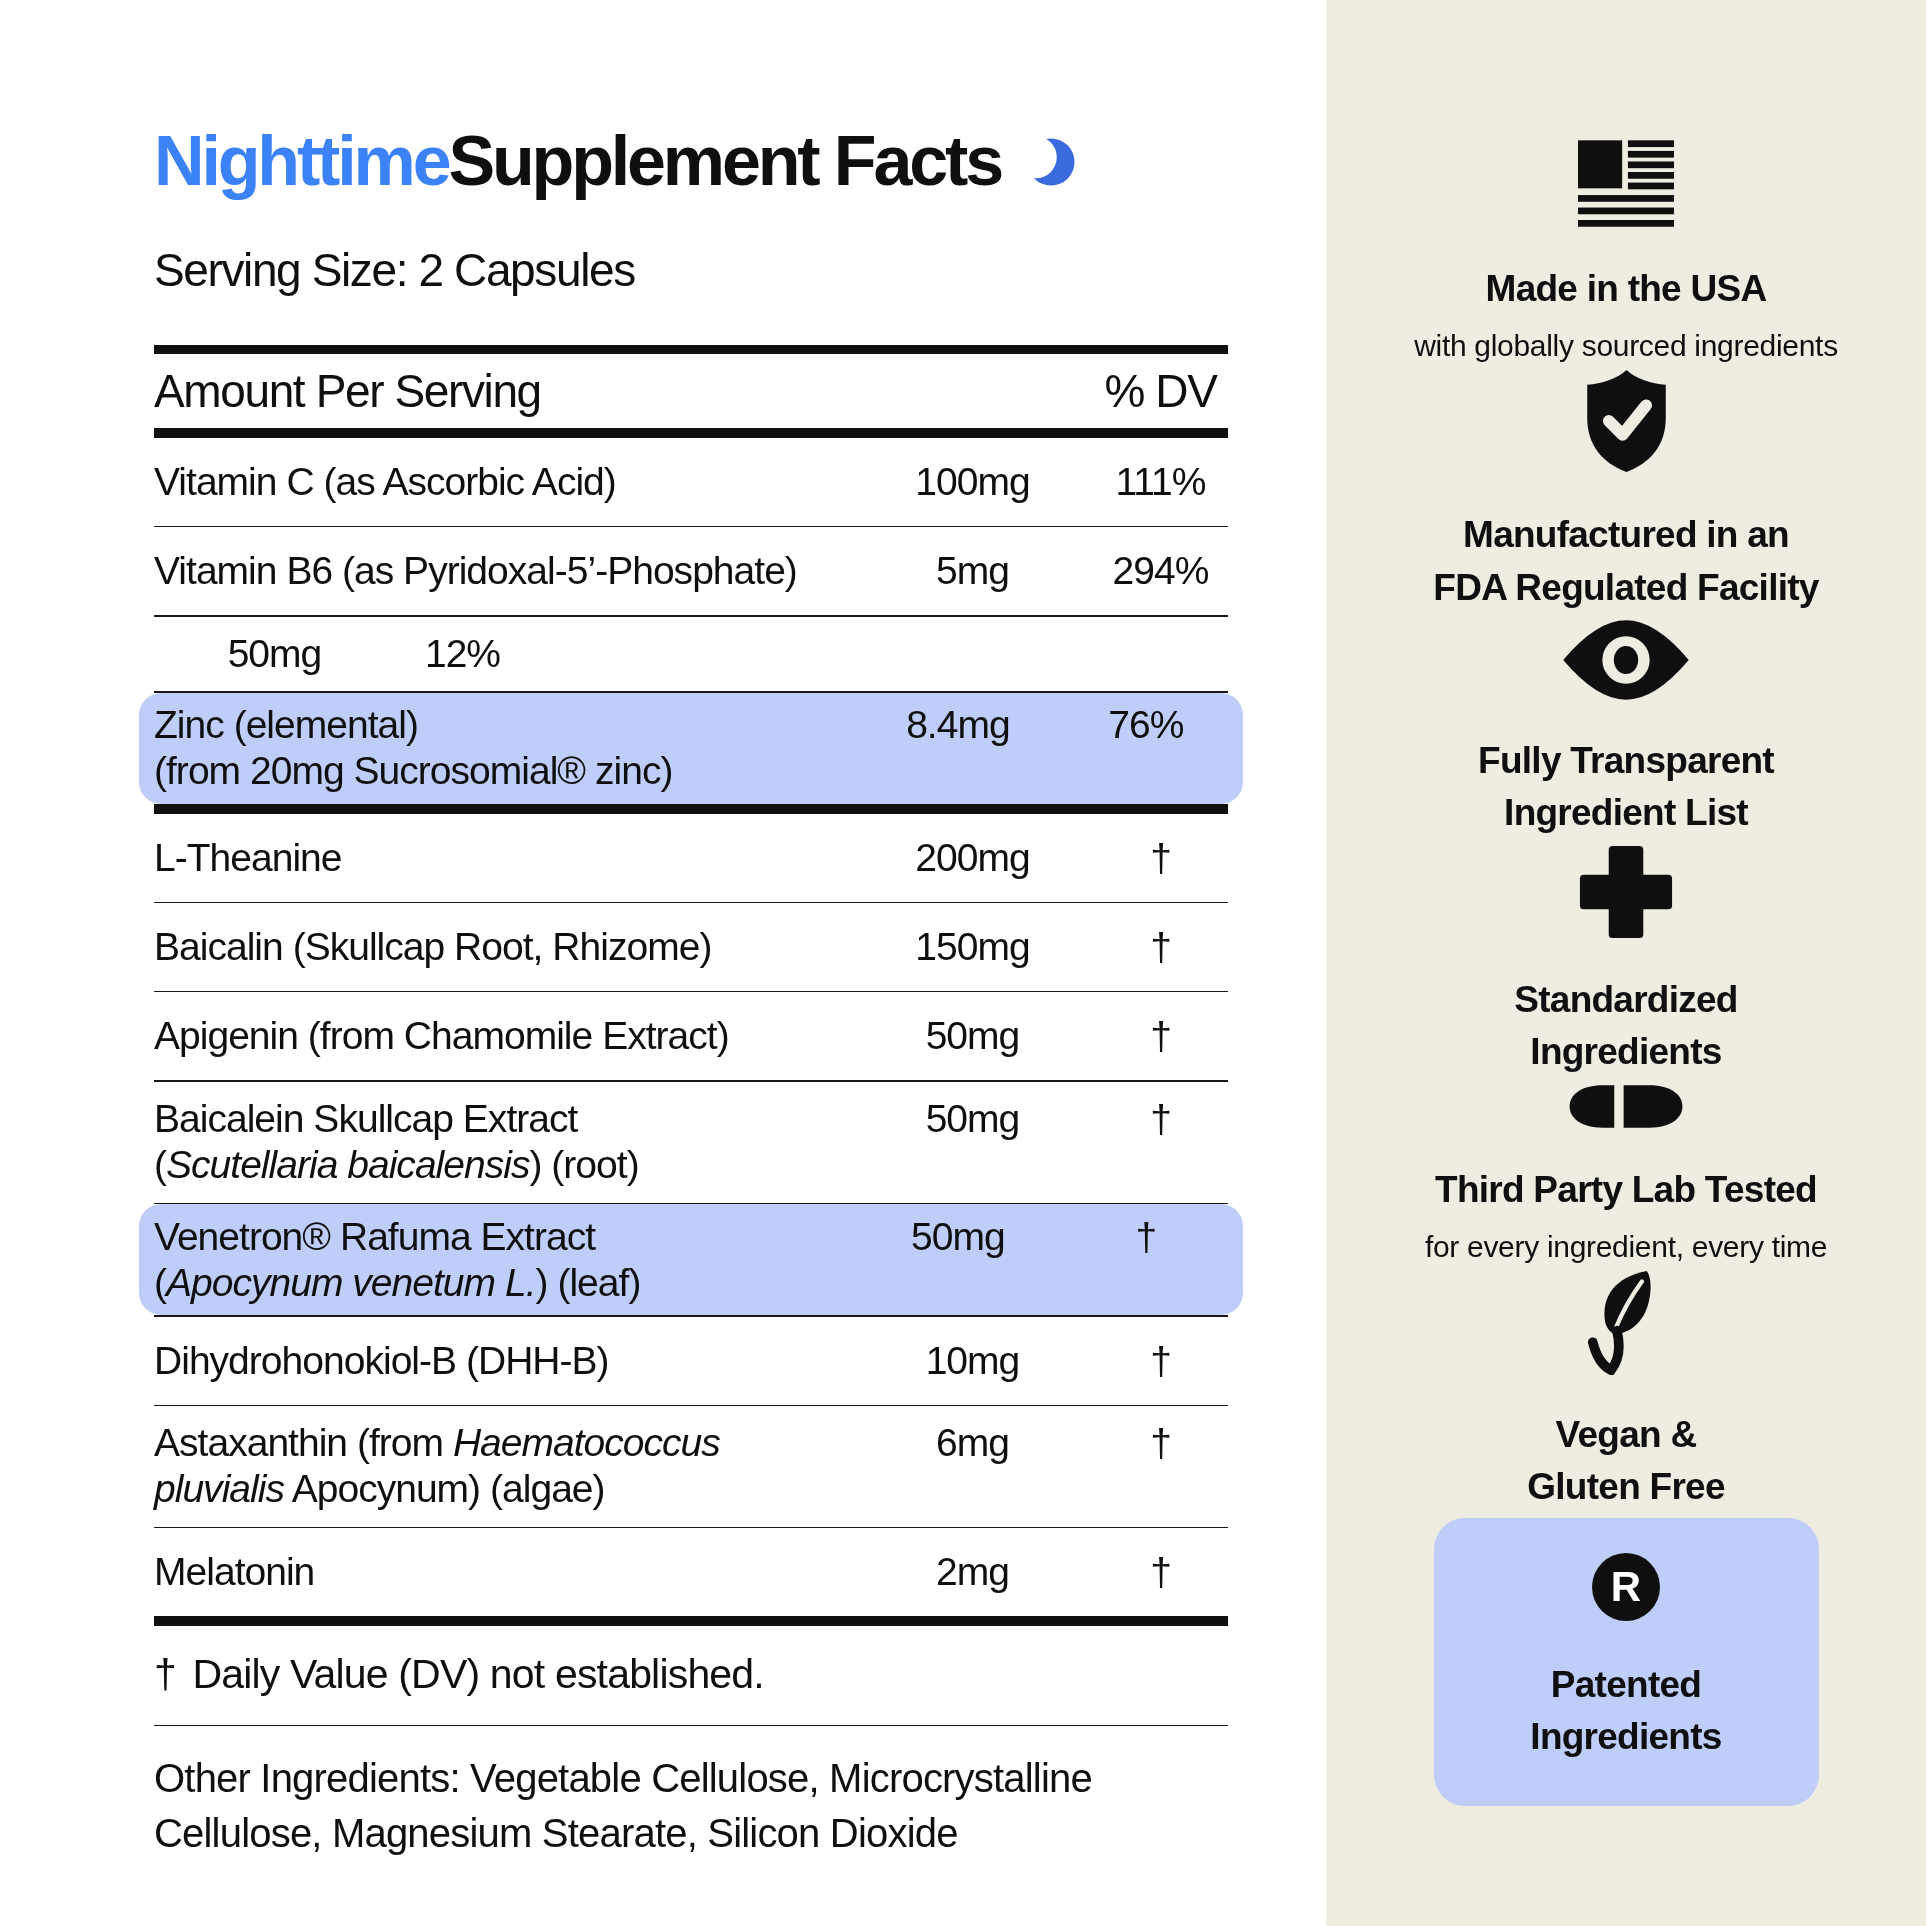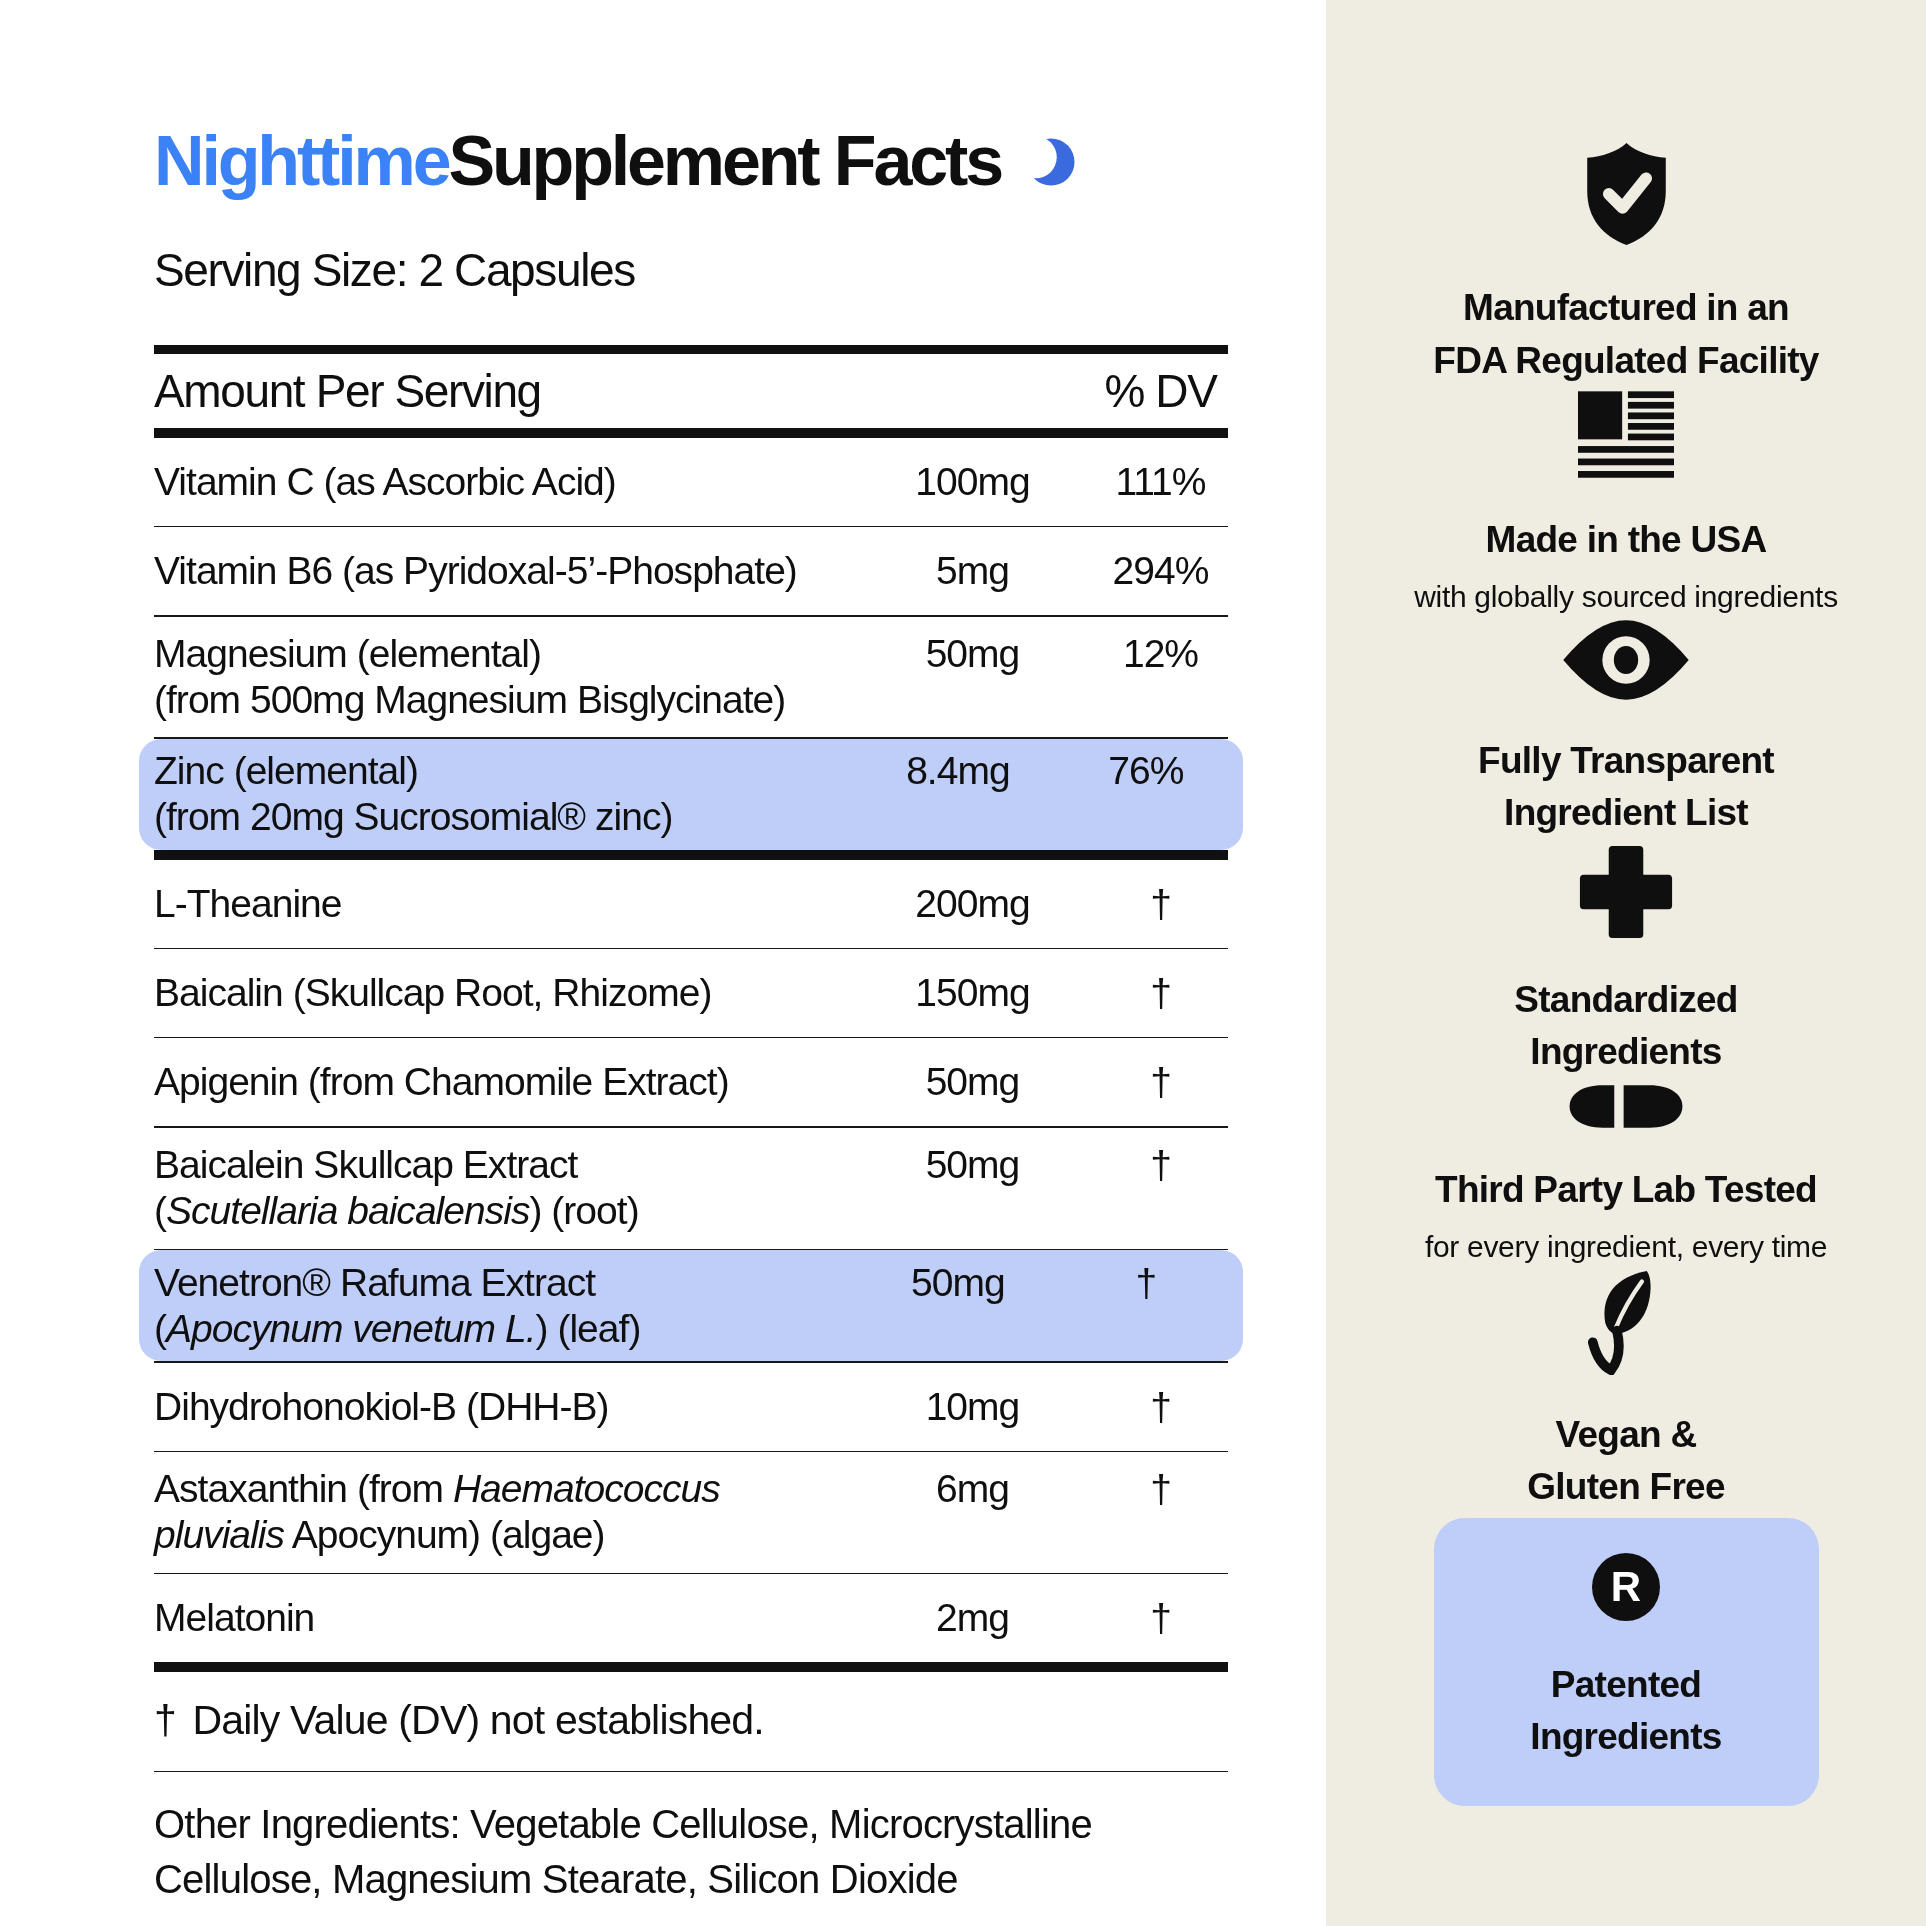--- a/index.html
+++ b/index.html
@@ -126,22 +126,20 @@
     <div class="col-dv dv">111%</div>
   </div>
 <div class="divider-thin"></div>
   <div class="row">
     <div class="name"><span>Vitamin B6 (as Pyridoxal-5’-Phosphate)</span></div>
     <div class="col-amount amount">5mg</div>
     <div class="col-dv dv">294%</div>
   </div>
 <div class="divider-thin"></div>
   <div class="row multi">
-    <div class="name"><span>Magnesium (elemental)
-(from 500mg Magnesium Bisglycinate)</span></div>
     <div class="col-amount amount">50mg</div>
     <div class="col-dv dv">12%</div>
   </div>
 <div class="divider-thin"></div>
   <div class="row multi highlight">
     <div class="name"><span>Zinc (elemental)
 (from 20mg Sucrosomial® zinc)</span></div>
     <div class="col-amount amount">8.4mg</div>
     <div class="col-dv dv">76%</div>
   </div>
@@ -203,47 +201,47 @@
     <span>†</span>
     <span>Daily Value (DV) not established.</span>
   </div>
 
   <div class="divider-thin fdivider"></div>
 
   <div class="other">Other Ingredients: Vegetable Cellulose, Microcrystalline Cellulose, Magnesium Stearate, Silicon Dioxide</div>
 </section>
 
 <aside class="sidebar">
-
-  <div class="badge">
-    <svg width="99" height="108" viewBox="0 0 100 110">
-      <path d="M50 3 C60 12 75 17 90 18 L90 52 C90 80 74 98 50 107 C26 98 10 80 10 52 L10 18 C25 17 40 12 50 3 Z" fill="#0f0f0f"></path>
-      <path d="M32 55 L46 69 L70 39" fill="none" stroke="#efece2" stroke-width="12" stroke-linecap="round" stroke-linejoin="round"></path>
-    </svg>
-    <div class="b-title">Manufactured in an
-FDA Regulated Facility</div>
-  </div>
 
   <div class="badge">
     <svg width="96" height="89" viewBox="0 0 100 92" fill="#0f0f0f">
       <rect x="0" y="0" width="46" height="50"></rect>
       <rect x="52" y="0" width="48" height="7"></rect>
       <rect x="52" y="11" width="48" height="7"></rect>
       <rect x="52" y="22" width="48" height="7"></rect>
       <rect x="52" y="33" width="48" height="7"></rect>
       <rect x="52" y="44" width="48" height="7"></rect>
       <rect x="0" y="57" width="100" height="7"></rect>
       <rect x="0" y="70" width="100" height="7"></rect>
       <rect x="0" y="83" width="100" height="7"></rect>
     </svg>
     <div class="b-title">Made in the USA</div>
     <div class="b-sub">with globally sourced ingredients</div>
   </div>
 
   <div class="badge">
+    <svg width="99" height="108" viewBox="0 0 100 110">
+      <path d="M50 3 C60 12 75 17 90 18 L90 52 C90 80 74 98 50 107 C26 98 10 80 10 52 L10 18 C25 17 40 12 50 3 Z" fill="#0f0f0f"></path>
+      <path d="M32 55 L46 69 L70 39" fill="none" stroke="#efece2" stroke-width="12" stroke-linecap="round" stroke-linejoin="round"></path>
+    </svg>
+    <div class="b-title">Manufactured in an
+FDA Regulated Facility</div>
+  </div>
+
+  <div class="badge">
     <svg width="128" height="82" viewBox="0 0 100 64">
       <path d="M1 32 Q27 1 50 1 Q73 1 99 32 Q73 63 50 63 Q27 63 1 32 Z" fill="#0f0f0f"></path>
       <circle cx="50" cy="32" r="18.5" fill="#efece2"></circle>
       <ellipse cx="50" cy="32" rx="9.5" ry="11" fill="#0f0f0f"></ellipse>
     </svg>
     <div class="b-title">Fully Transparent
 Ingredient List</div>
   </div>
 
   <div class="badge">

